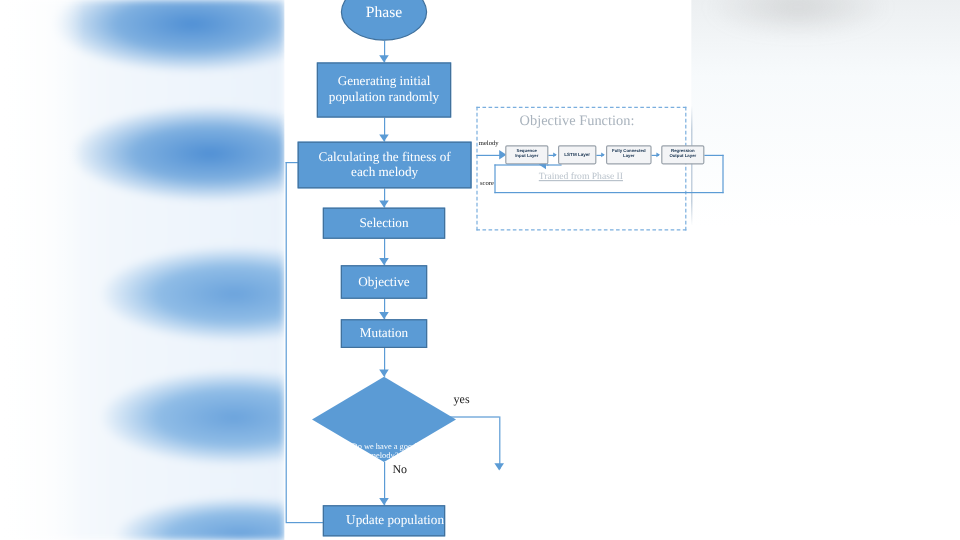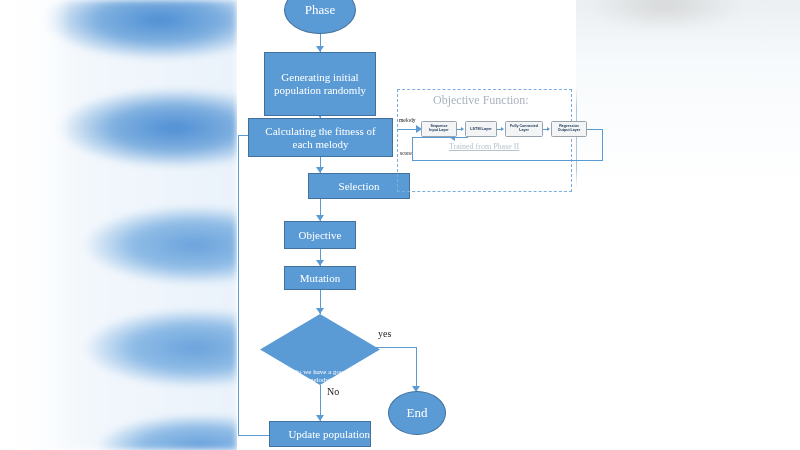--- a/index.html
+++ b/index.html
@@ -138,52 +138,49 @@
     <div class="ln lnh" style="left:1px;top:135px;width:16px;"></div>
     <div class="arrow-r" style="left:14px;top:131px;"></div>
 
     <div class="ln lnh" style="left:219px;top:137px;width:12px;"></div>
     <div class="arrow-l" style="left:212px;top:133px;"></div>
 
     <div class="node ellipse" style="left:47px;top:-14px;width:72px;height:48px;font-size:13px;">
       <span>Phase</span>
     </div>
 
-    <div class="node" style="left:27px;top:52px;width:112px;height:64px;font-size:11px;padding:0 4px;">
+    <div class="node" style="left:27px;top:52px;width:112px;height:46px;font-size:11px;padding:0 4px;">
       <span>Generating initial population randomly</span>
     </div>
 
     <div class="node" style="left:11px;top:118px;width:145px;height:39px;font-size:11px;padding:0 5px;">
       <span>Calculating the fitness of each melody</span>
     </div>
 
-    <div class="node" style="left:32px;top:173px;width:102px;height:26px;font-size:11px;margin-left:39px;">
+    <div class="node" style="left:32px;top:173px;width:102px;height:26px;font-size:11px;">
       <span>Selection</span>
     </div>
 
     <div class="node" style="left:47px;top:221px;width:72px;height:28px;font-size:11px;">
       <span>Objective</span>
     </div>
 
     <div class="node" style="left:47px;top:266px;width:72px;height:24px;font-size:11px;">
       <span>Mutation</span>
     </div>
 
     <div class="diamond" style="left:23px;top:314px;width:120px;height:71px;">
       <div class="dshape"></div>
       <div class="dtext" style="font-size:7px;width:66px;">Do we have a good melody?</div>
     </div>
 
     <div class="node" style="left:32px;top:421px;width:102px;height:26px;font-size:11px;justify-content:flex-end;">
       <span>Update population</span>
     </div>
 
-    <div class="node ellipse" style="left:151px;top:391px;width:58px;height:44px;font-size:13px;">
-      <span>End</span>
-    </div>
 
     <div class="edge-label" style="left:141px;top:328px;font-size:10px;">yes</div>
     <div class="edge-label" style="left:90px;top:386px;font-size:10px;">No</div>
 
     <div class="obj-panel" style="left:160px;top:89px;width:175px;height:103px;">
     </div>
 
     <div class="obj-title" style="left:196px;top:93px;font-size:12px;">Objective Function:</div>
 
     <div class="obj-sub" style="left:212px;top:142px;font-size:8px;text-decoration:underline;">Trained from Phase II</div>

